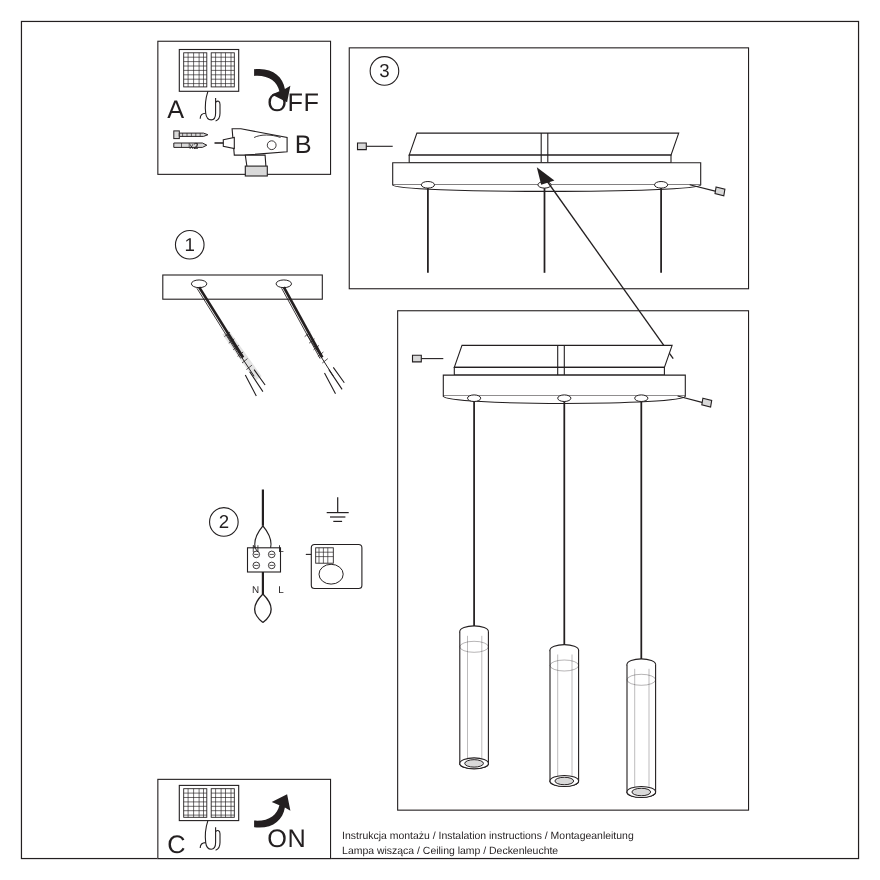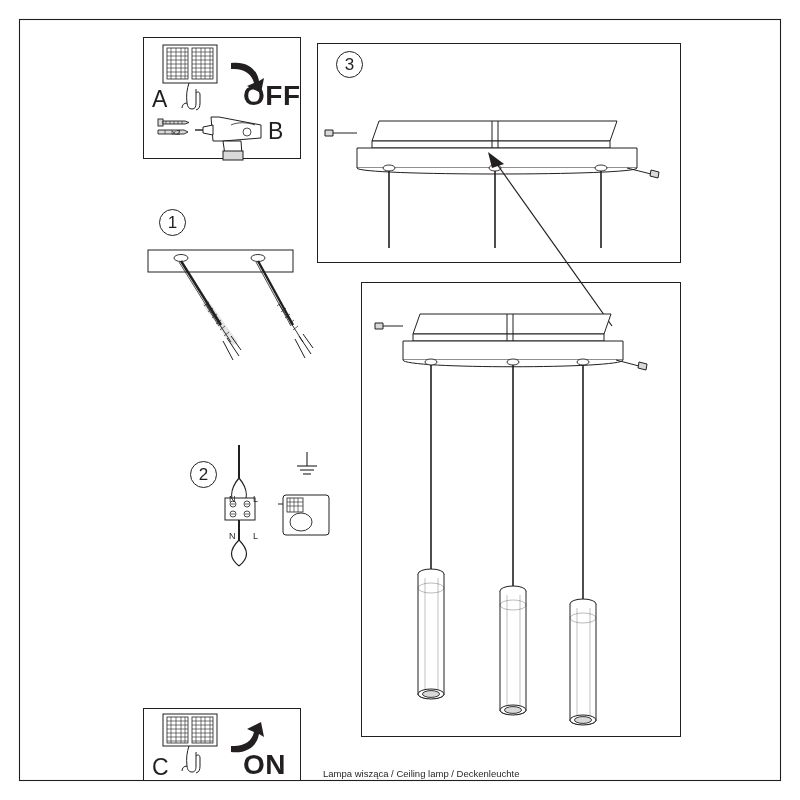--- a/index.html
+++ b/index.html
@@ -23,21 +23,21 @@
     background: #ffffff;
     box-sizing: border-box;
   }
   .lbl {
     position: absolute;
     font-family: "Liberation Sans", sans-serif;
     color: #231f20;
     white-space: nowrap;
   }
   .big-letter { font-size: 23px; font-weight: 400; }
-  .word { font-size: 28px; font-weight: 700; letter-spacing: 0.5px; }
+  .word { font-size: 23px; font-weight: 400; letter-spacing: 0.5px; }
   .small { font-size: 9px; }
   .tiny { font-size: 8px; }
   .footer-text {
     position: absolute;
     font-size: 9.5px;
     color: #231f20;
     line-height: 13px;
     white-space: nowrap;
   }
   svg { display: block; overflow: visible; }
@@ -371,15 +371,16 @@
       <path d="M209 322 L209 438 C209 444, 235 444, 235 438 L235 322" class="fillw" stroke-width="1"></path>
       <path d="M209 438 C209 444, 235 444, 235 438" class="fillw" stroke-width="1"></path>
       <line x1="216" y1="326" x2="216" y2="438" class="stk" stroke-width="0.5" opacity="0.55"></line>
       <line x1="229" y1="326" x2="229" y2="438" class="stk" stroke-width="0.5" opacity="0.55"></line>
       <ellipse cx="222" cy="438" rx="13" ry="5" class="fillw" stroke-width="1"></ellipse>
       <ellipse cx="222" cy="438" rx="8.5" ry="3.4" class="fillgray" stroke-width="0.9"></ellipse>
       <ellipse cx="222" cy="336" rx="13" ry="5" class="stk" stroke-width="0.6" fill="none" opacity="0.5"></ellipse>
     </g>
   </svg>
 
-  <div class="footer-text" style="left:311px;top:767px;margin-left:12px;">Lampa wisząca / Ceiling lamp / Deckenleuchte</div>
+  <div class="footer-text" style="left:311px;top:754px;">Instrukcja montażu / Instalation instructions / Montageanleitung</div>
+  <div class="footer-text" style="left:311px;top:767px;">Lampa wisząca / Ceiling lamp / Deckenleuchte</div>
 
 </div>
 
 </body></html>

